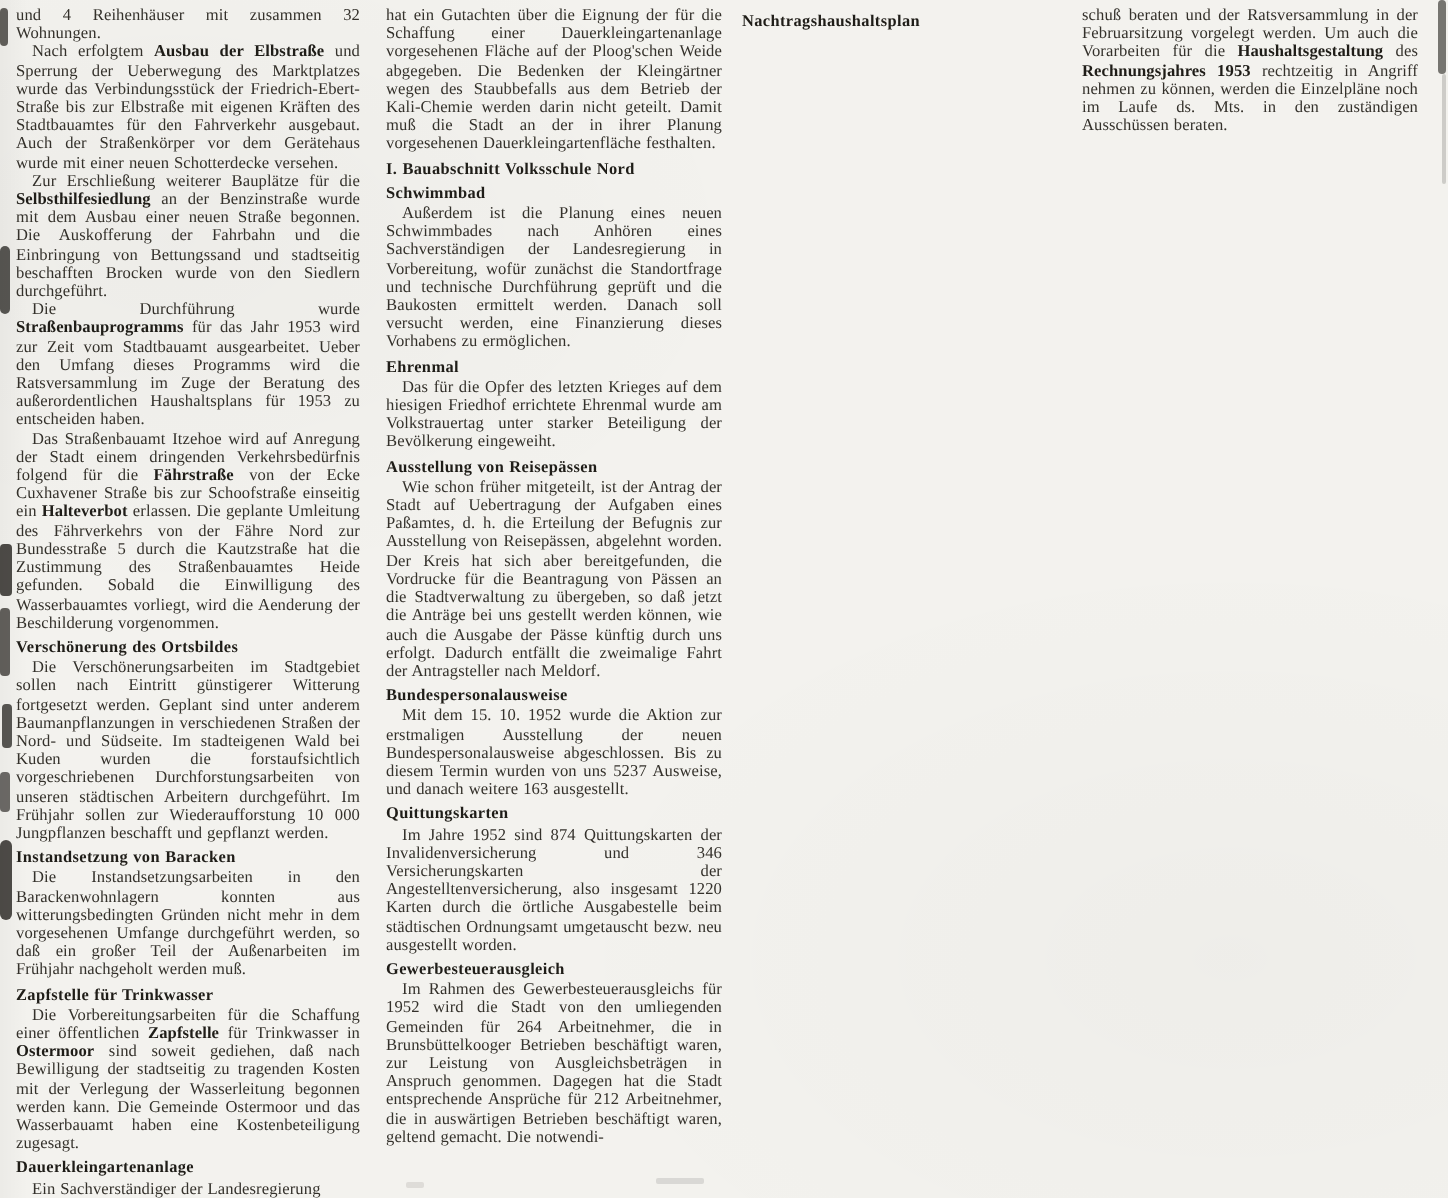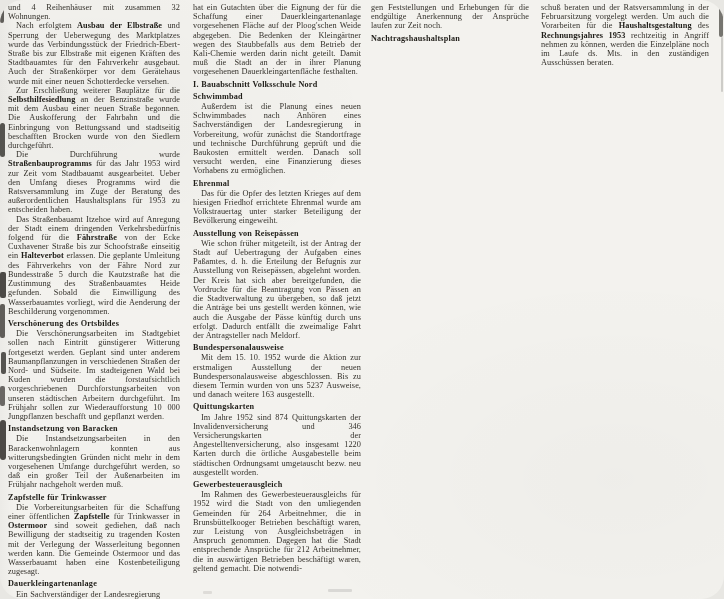--- a/index.html
+++ b/index.html
@@ -8,21 +8,20 @@
     --ink-bold:#1f1d18;
     --mark:#23211d;
   }
   html,body{margin:0;padding:0;background:#e8e7e3;}
   .page{
     position:relative;
     width:724px;height:599px;
     background:var(--paper);
     overflow:hidden;
     font-family:"Liberation Serif","DejaVu Serif",serif;
-    border-radius:23px;
   }
   
   .page::before{
     content:"";position:absolute;inset:0;
     background:
       radial-gradient(ellipse 420px 260px at 12% 20%, rgba(0,0,0,0.025), transparent 70%),
       radial-gradient(ellipse 500px 300px at 85% 80%, rgba(0,0,0,0.018), transparent 70%),
       linear-gradient(90deg, rgba(0,0,0,0.03) 0, transparent 14px);
     pointer-events:none;
   }
@@ -90,21 +89,20 @@
       <h3>Ausstellung von Reisepässen</h3>
       <p class="ind"><span>Wie schon früher mitgeteilt, ist der Antrag der Stadt auf Uebertragung der Aufgaben eines Paßamtes, d. h. die Erteilung der Befugnis zur Ausstellung von Reisepässen, abgelehnt worden. Der Kreis hat sich aber bereitgefunden, die Vordrucke für die Beantragung von Pässen an die Stadtverwaltung zu übergeben, so daß jetzt die Anträge bei uns gestellt werden können, wie auch die Ausgabe der Pässe künftig durch uns erfolgt. Dadurch entfällt die zweimalige Fahrt der Antragsteller nach Meldorf.</span></p>
       <h3>Bundespersonalausweise</h3>
       <p class="ind"><span>Mit dem 15. 10. 1952 wurde die Aktion zur erstmaligen Ausstellung der neuen Bundespersonalausweise abgeschlossen. Bis zu diesem Termin wurden von uns 5237 Ausweise, und danach weitere 163 ausgestellt.</span></p>
       <h3>Quittungskarten</h3>
       <p class="ind"><span>Im Jahre 1952 sind 874 Quittungskarten der Invalidenversicherung und 346 Versicherungskarten der Angestelltenversicherung, also insgesamt 1220 Karten durch die örtliche Ausgabestelle beim städtischen Ordnungsamt umgetauscht bezw. neu ausgestellt worden.</span></p>
       <h3>Gewerbesteuerausgleich</h3>
       <p class="ind"><span>Im Rahmen des Gewerbesteuerausgleichs für 1952 wird die Stadt von den umliegenden Gemeinden für 264 Arbeitnehmer, die in Brunsbüttelkooger Betrieben beschäftigt waren, zur Leistung von Ausgleichsbeträgen in Anspruch genommen. Dagegen hat die Stadt entsprechende Ansprüche für 212 Arbeitnehmer, die in auswärtigen Betrieben beschäftigt waren, geltend gemacht. Die notwendi-</span></p>
     </div>
   <div id="col3" class="col">
-      <p class=""><span>gen Feststellungen und Erhebungen für die endgültige Anerkennung der Ansprüche laufen zur Zeit noch.</span></p>
       <h3>Nachtragshaushaltsplan</h3>
     </div>
   <div id="col4" class="col">
       <p class=""><span>schuß beraten und der Ratsversammlung in der Februarsitzung vorgelegt werden. Um auch die Vorarbeiten für die </span><b>Haushaltsgestaltung</b><span> des </span><b>Rechnungsjahres 1953</b><span> rechtzeitig in Angriff nehmen zu können, werden die Einzelpläne noch im Laufe ds. Mts. in den zuständigen Ausschüssen beraten.</span></p>
     </div>
 
   <div class="mark m-l1"></div>
   <div class="mark m-l2"></div>
   <div class="mark m-l3"></div>
   <div class="mark m-l4"></div>

